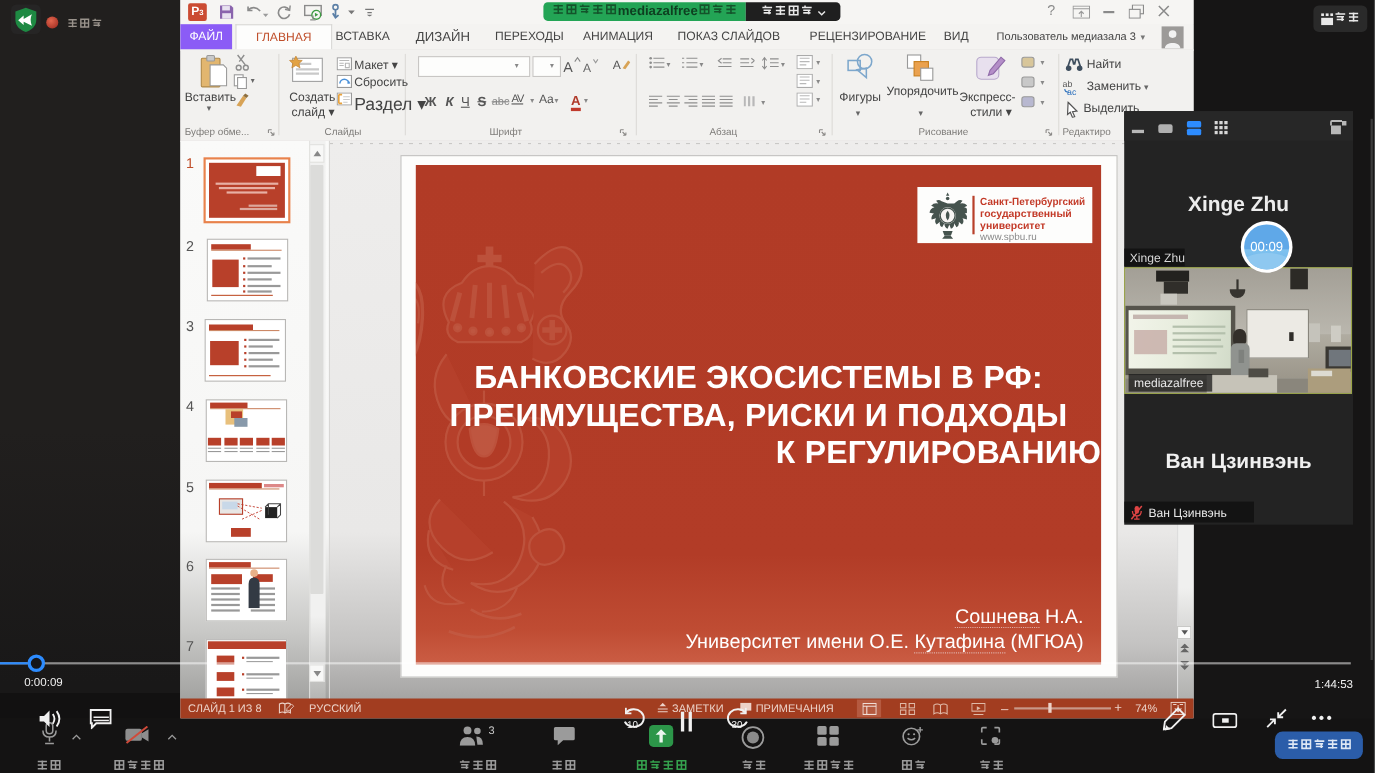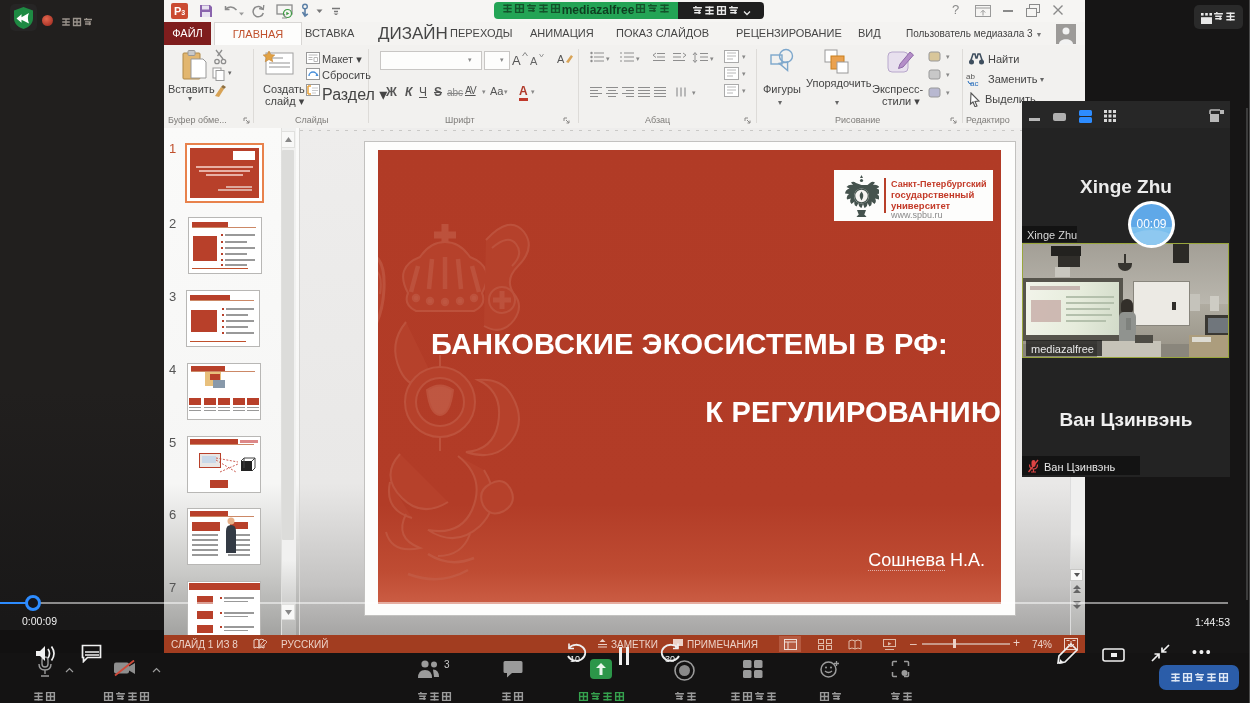--- a/index.html
+++ b/index.html
@@ -94,24 +94,24 @@
       </svg><svg width="11" height="11" viewBox="0 0 10 10" style="margin:0 0.5px">
         <path d="M1.2 2h7.6M1.2 5h7.6M1.2 8h7.6M5 1.2v7.6" fill="none" stroke="#e8e8e8" stroke-width="1.3"></path>
       </svg><svg width="11" height="11" viewBox="0 0 10 10" style="margin:0 0.5px">
         <path d="M1.5 1.5h7v7h-7zM1.5 5h7M5 1.5v7" fill="none" stroke="#e8e8e8" stroke-width="1.3"></path>
       </svg><svg width="11" height="11" viewBox="0 0 10 10" style="margin:0 0.5px">
         <path d="M1 2.5h8M2 4.8h6M2 7h6M3.5 1v2M6.5 4.8v3.4" fill="none" stroke="#e8e8e8" stroke-width="1.3"></path>
       </svg><svg width="8" height="6" viewBox="0 0 8 6" style="margin-left:3px">
         <path d="M1 1.5 l3 3 l3 -3" stroke="#e8e8e8" stroke-width="1.3" fill="none"></path>
       </svg></div>
 <div class="abs" style="left:164px;top:22px;width:921px;height:23px;background:#f4f3f1;border-bottom:1px solid #e2e0de;"></div>
-<div class="abs" style="left:164px;top:22px;width:47px;height:23px;background:#7f1d1d;color:#fff;font-size:11px;text-align:center;line-height:23px;">ФАЙЛ</div>
+<div class="abs" style="left:164px;top:22px;width:47px;height:23px;background:#8b5cf6;color:#fff;font-size:11px;text-align:center;line-height:23px;">ФАЙЛ</div>
 <div class="abs" style="left:214px;top:22px;width:88px;height:23px;background:#fdfdfc;border:1px solid #d8d6d4;border-bottom:none;box-sizing:border-box;color:#c0502c;font-size:11px;text-align:center;line-height:22px;">ГЛАВНАЯ</div>
 <div class="abs" style="left:305px;top:22px;height:23px;color:#454545;font-size:11px;line-height:23px;white-space:nowrap;">ВСТАВКА</div>
-<div class="abs" style="left:378px;top:22px;height:23px;color:#454545;font-size:17px;line-height:23px;white-space:nowrap;">ДИЗАЙН</div>
+<div class="abs" style="left:378px;top:22px;height:23px;color:#454545;font-size:12px;line-height:23px;white-space:nowrap;">ДИЗАЙН</div>
 <div class="abs" style="left:450px;top:22px;height:23px;color:#454545;font-size:11px;line-height:23px;white-space:nowrap;">ПЕРЕХОДЫ</div>
 <div class="abs" style="left:530px;top:22px;height:23px;color:#454545;font-size:11px;line-height:23px;white-space:nowrap;">АНИМАЦИЯ</div>
 <div class="abs" style="left:616px;top:22px;height:23px;color:#454545;font-size:11px;line-height:23px;white-space:nowrap;">ПОКАЗ СЛАЙДОВ</div>
 <div class="abs" style="left:736px;top:22px;height:23px;color:#454545;font-size:11px;line-height:23px;white-space:nowrap;">РЕЦЕНЗИРОВАНИЕ</div>
 <div class="abs" style="left:858px;top:22px;height:23px;color:#454545;font-size:11px;line-height:23px;white-space:nowrap;">ВИД</div>
 <div class="abs" style="left:906px;top:22px;color:#444;font-size:10px;line-height:23px;">Пользователь медиазала 3 <span style="font-size:7px;color:#777">▼</span></div>
 <div class="abs" style="left:1056px;top:24px;width:20px;height:20px;background:#9c9a98;"><svg width="20" height="20" viewBox="0 0 20 20">
         <circle cx="10" cy="7" r="3.5" fill="#f2f2f2"></circle>
         <path d="M3 20 C3 13.5 17 13.5 17 20 Z" fill="#f2f2f2"></path>
       </svg></div>
@@ -517,22 +517,24 @@
 <circle cx="17.5" cy="22" r="7.5" fill="#f6f4f2"></circle>
 <circle cx="17.5" cy="22" r="6.8" fill="none" stroke="#45534e" stroke-width="1.2"></circle>
 <path d="M17.5 17.5 q3.5 4 0 9 q-3.5 -5 0 -9z" fill="#45534e"></path>
 </svg>
 <div class="abs" style="left:884px;top:178px;width:2px;height:35px;background:#b8402a;"></div>
 <div class="abs" style="left:891px;top:178px;white-space:nowrap;color:#c33a28;font-size:9.5px;font-weight:bold;transform:scale(0.95,1);transform-origin:0 0;">Санкт-Петербургский</div>
 <div class="abs" style="left:891px;top:189px;white-space:nowrap;color:#c33a28;font-size:9.5px;font-weight:bold;">государственный</div>
 <div class="abs" style="left:891px;top:200px;white-space:nowrap;color:#c33a28;font-size:9.5px;font-weight:bold;">университет</div>
 <div class="abs" style="left:891px;top:210px;white-space:nowrap;color:#8a8a8a;font-size:9px;">www.spbu.ru</div>
 <div class="abs" style="left:378px;top:328px;white-space:nowrap;width:623px;text-align:center;color:#fff;font-size:29px;font-weight:bold;letter-spacing:0.2px;">БАНКОВСКИЕ ЭКОСИСТЕМЫ В РФ:</div>
+<div class="abs" style="left:378px;top:362px;white-space:nowrap;width:623px;text-align:center;color:#fff;font-size:29px;font-weight:bold;letter-spacing:0.2px;">ПРЕИМУЩЕСТВА, РИСКИ И ПОДХОДЫ</div>
 <div class="abs" style="left:378px;top:396px;white-space:nowrap;width:623px;text-align:right;color:#fff;font-size:29px;font-weight:bold;letter-spacing:0.2px;">К РЕГУЛИРОВАНИЮ</div>
 <div class="abs" style="left:600px;top:550px;white-space:nowrap;width:385px;text-align:right;color:#fff;font-size:18px;"><span style="border-bottom:1.5px dotted #e0b0a8;">Сошнева</span> Н.А.</div>
+<div class="abs" style="left:600px;top:573px;white-space:nowrap;width:385px;text-align:right;color:#fff;font-size:18px;">Университет имени О.Е. <span style="border-bottom:1.5px dotted #e0b0a8;">Кутафина</span> (МГЮА)</div>
 <div class="abs" style="left:1070px;top:128px;width:14px;height:508px;background:linear-gradient(#f0f0ef 80%,#b0b0ae 100%);border-left:1px solid #ddd;"></div>
 <div class="abs" style="left:1070px;top:131px;width:13px;height:16px;background:#f6f6f5;"></div>
 <svg class="abs" style="left:1073px;top:136px" width="8" height="6" viewBox="0 0 8 6">
       <path d="M4 1 L7 5 H1z" fill="#888"></path>
     </svg>
 <div class="abs" style="left:1070px;top:569px;width:13px;height:12px;background:#fafaf9;border:1px solid #c8c8c6;box-sizing:border-box;"></div>
 <svg class="abs" style="left:1073px;top:572px" width="8" height="6" viewBox="0 0 8 6">
       <path d="M4 5 L7 1 H1z" fill="#555"></path>
     </svg>
 <svg class="abs" style="left:1072px;top:585px" width="10" height="10" viewBox="0 0 10 10">

